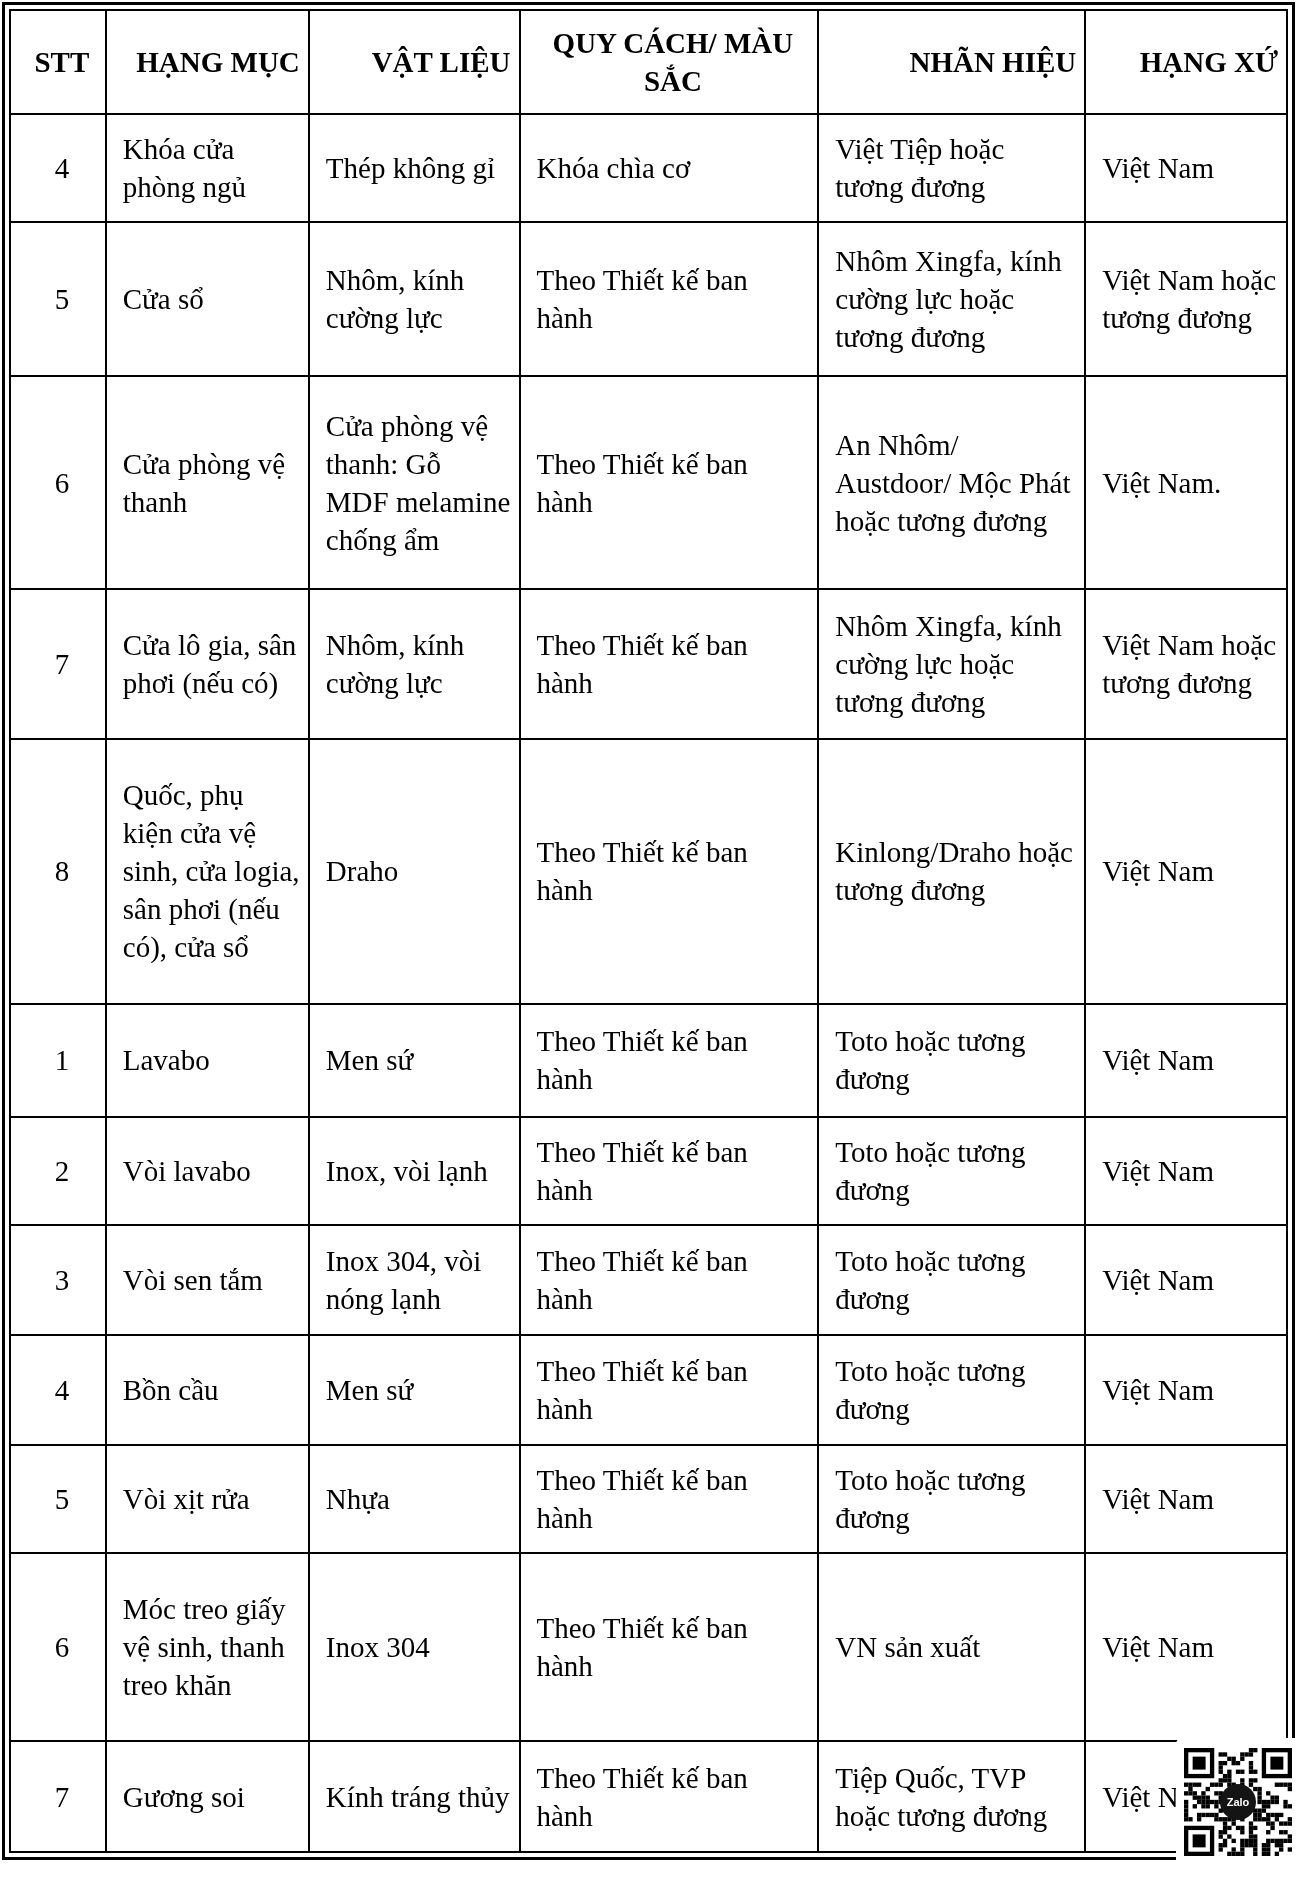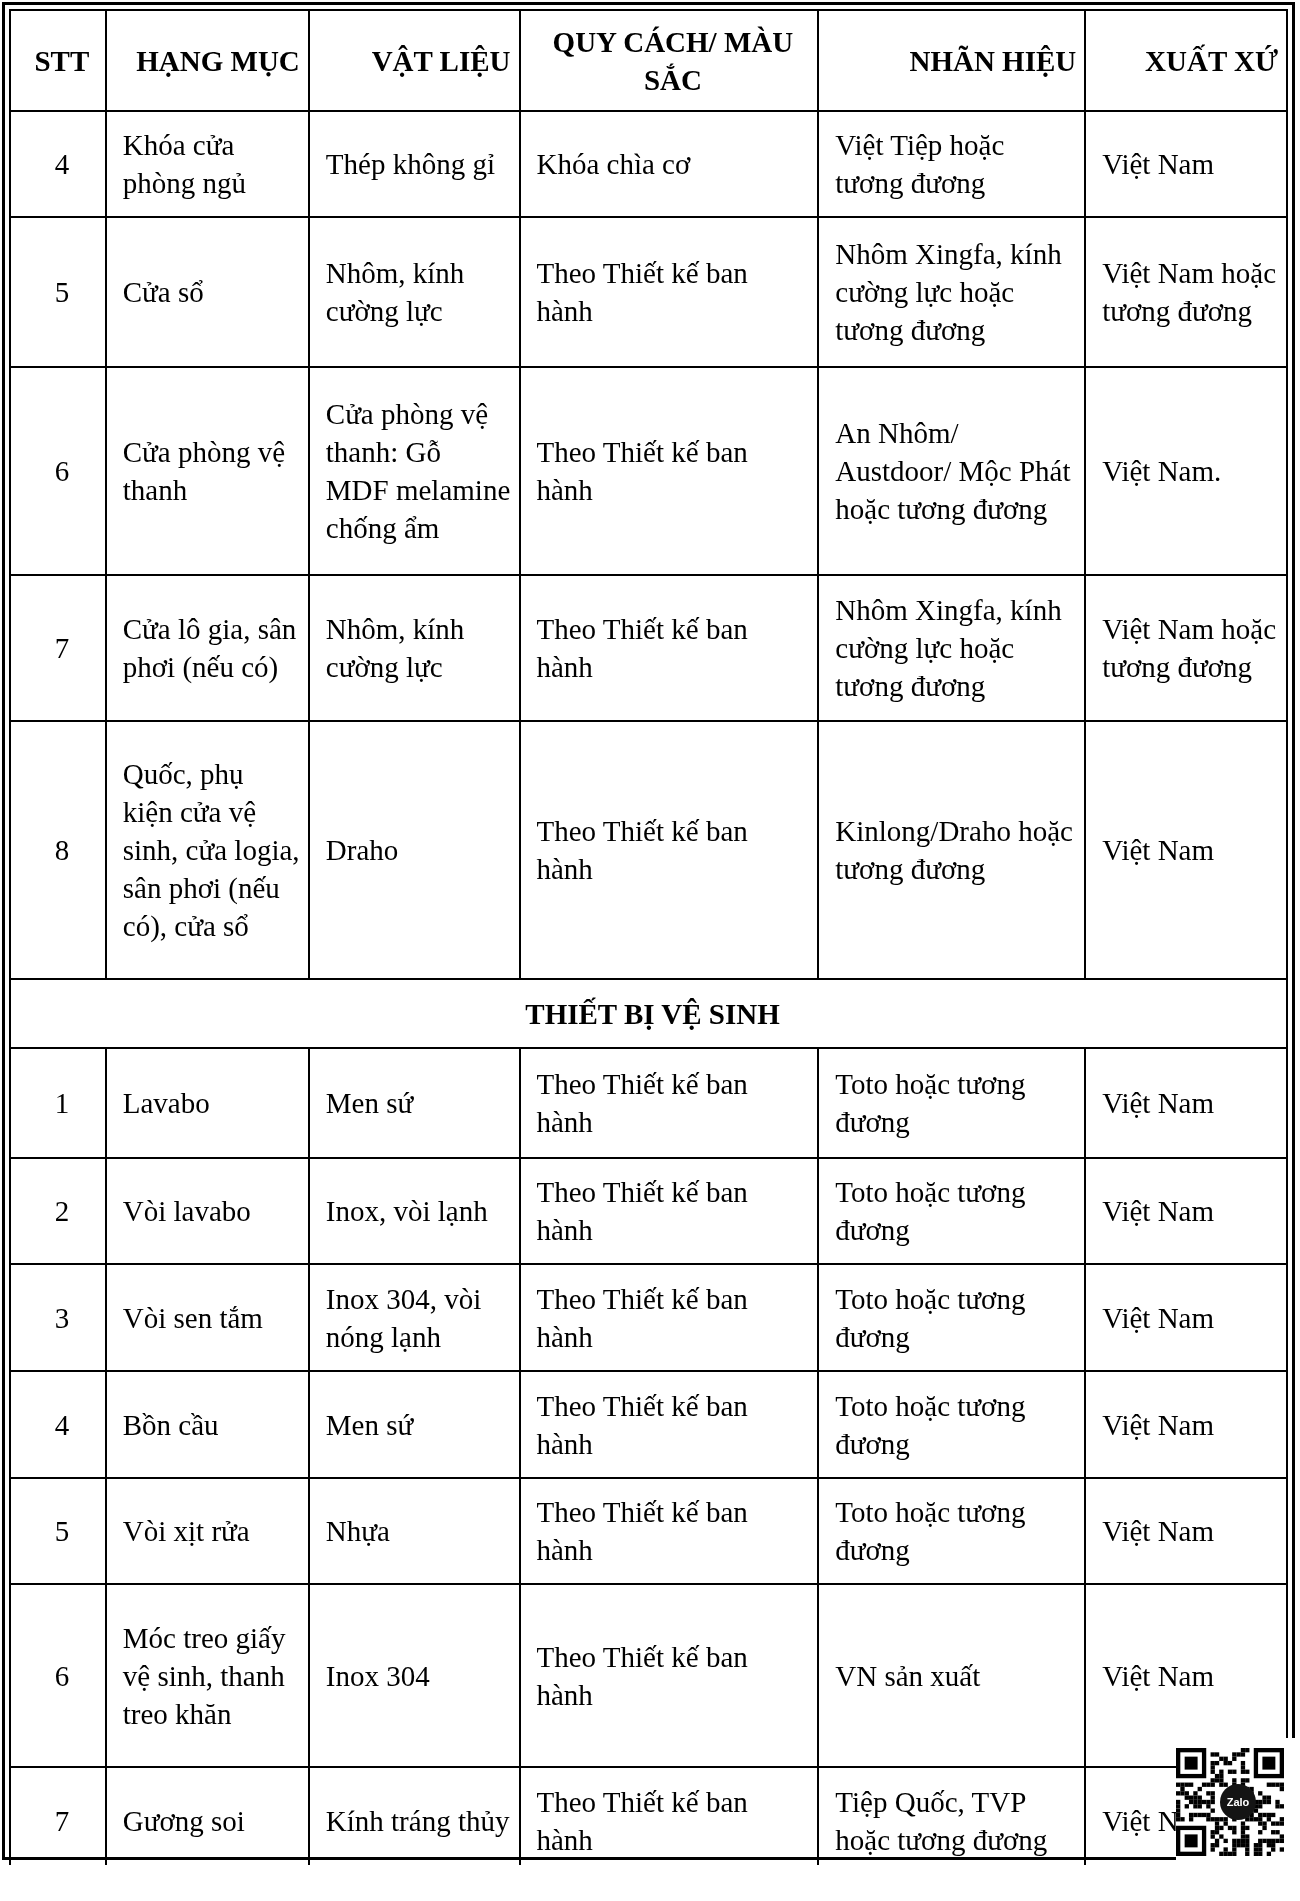--- a/index.html
+++ b/index.html
@@ -38,21 +38,21 @@
   td.section-header{
     text-align:center;font-weight:bold;font-size:30px;
     padding:8px 4px;
   }
   
   .qr{
     position:absolute;
     right:0;bottom:0;
     width:124px;height:127px;
     background:#fff;
-    display:flex;align-items:center;justify-content:flex-start;
+    display:flex;align-items:center;justify-content:center;
     border-radius:6px 0 0 0;
   }
   .qr svg{display:block;}
   .qr-center{
     position:absolute;
     left:50%;top:50%;
     width:36px;height:36px;margin:-18px 0 0 -18px;
     background:#141414;border-radius:50%;
     display:flex;align-items:center;justify-content:center;
   }
@@ -77,21 +77,21 @@
           <col style="width:15.8%">
       </colgroup>
 
       <tbody>
           <tr style="height:101px">
         <th class="center">STT</th>
         <th>HẠNG MỤC</th>
         <th>VẬT LIỆU</th>
         <th class="center">QUY CÁCH/ MÀU SẮC</th>
         <th>NHÃN HIỆU</th>
-        <th>XUẤT XỨ</th>
+        <th>HẠNG XỨ</th>
       </tr>
 
       <tr style="height:106px">
         <td class="stt">4</td>
         <td>Khóa cửa phòng ngủ</td>
         <td>Thép không gỉ</td>
         <td>Khóa chìa cơ</td>
         <td>Việt Tiệp hoặc tương đương</td>
         <td>Việt Nam</td>
       </tr>
@@ -125,23 +125,20 @@
 
       <tr style="height:258px">
         <td class="stt">8</td>
         <td>Quốc, phụ kiện cửa vệ sinh, cửa logia, sân phơi (nếu có), cửa sổ</td>
         <td>Draho</td>
         <td>Theo Thiết kế ban hành</td>
         <td>Kinlong/Draho hoặc tương đương</td>
         <td>Việt Nam</td>
       </tr>
 
-      <tr style="height:69px">
-        <td class="section-header" colspan="6">THIẾT BỊ VỆ SINH</td>
-      </tr>
 
       <tr style="height:110px">
         <td class="stt">1</td>
         <td>Lavabo</td>
         <td>Men sứ</td>
         <td>Theo Thiết kế ban hành</td>
         <td>Toto hoặc tương đương</td>
         <td>Việt Nam</td>
       </tr>
 

